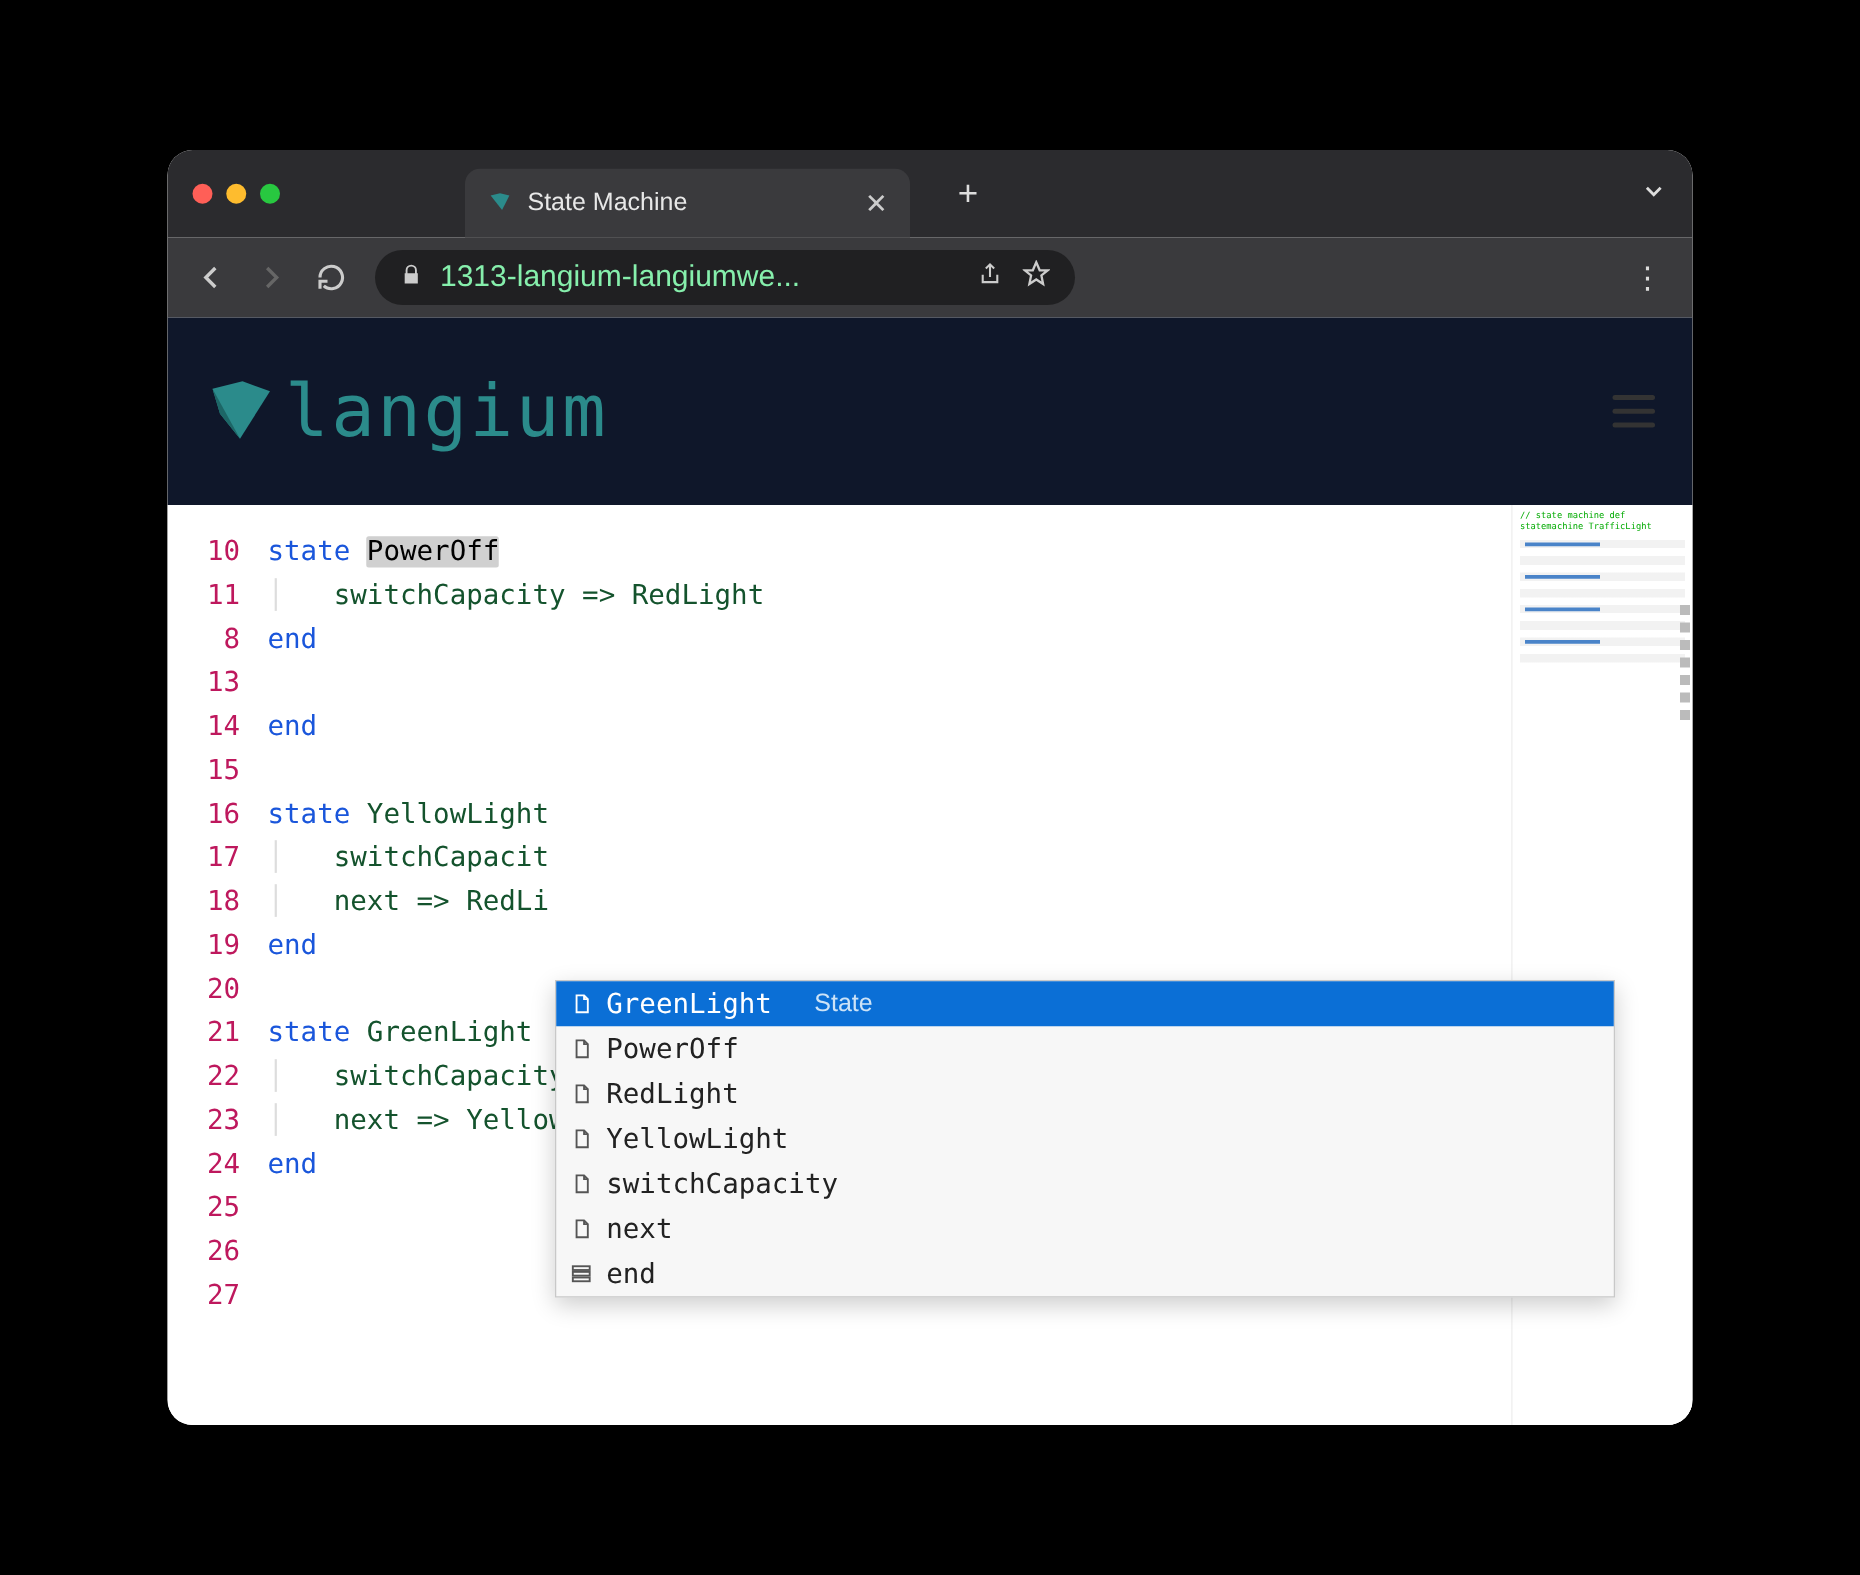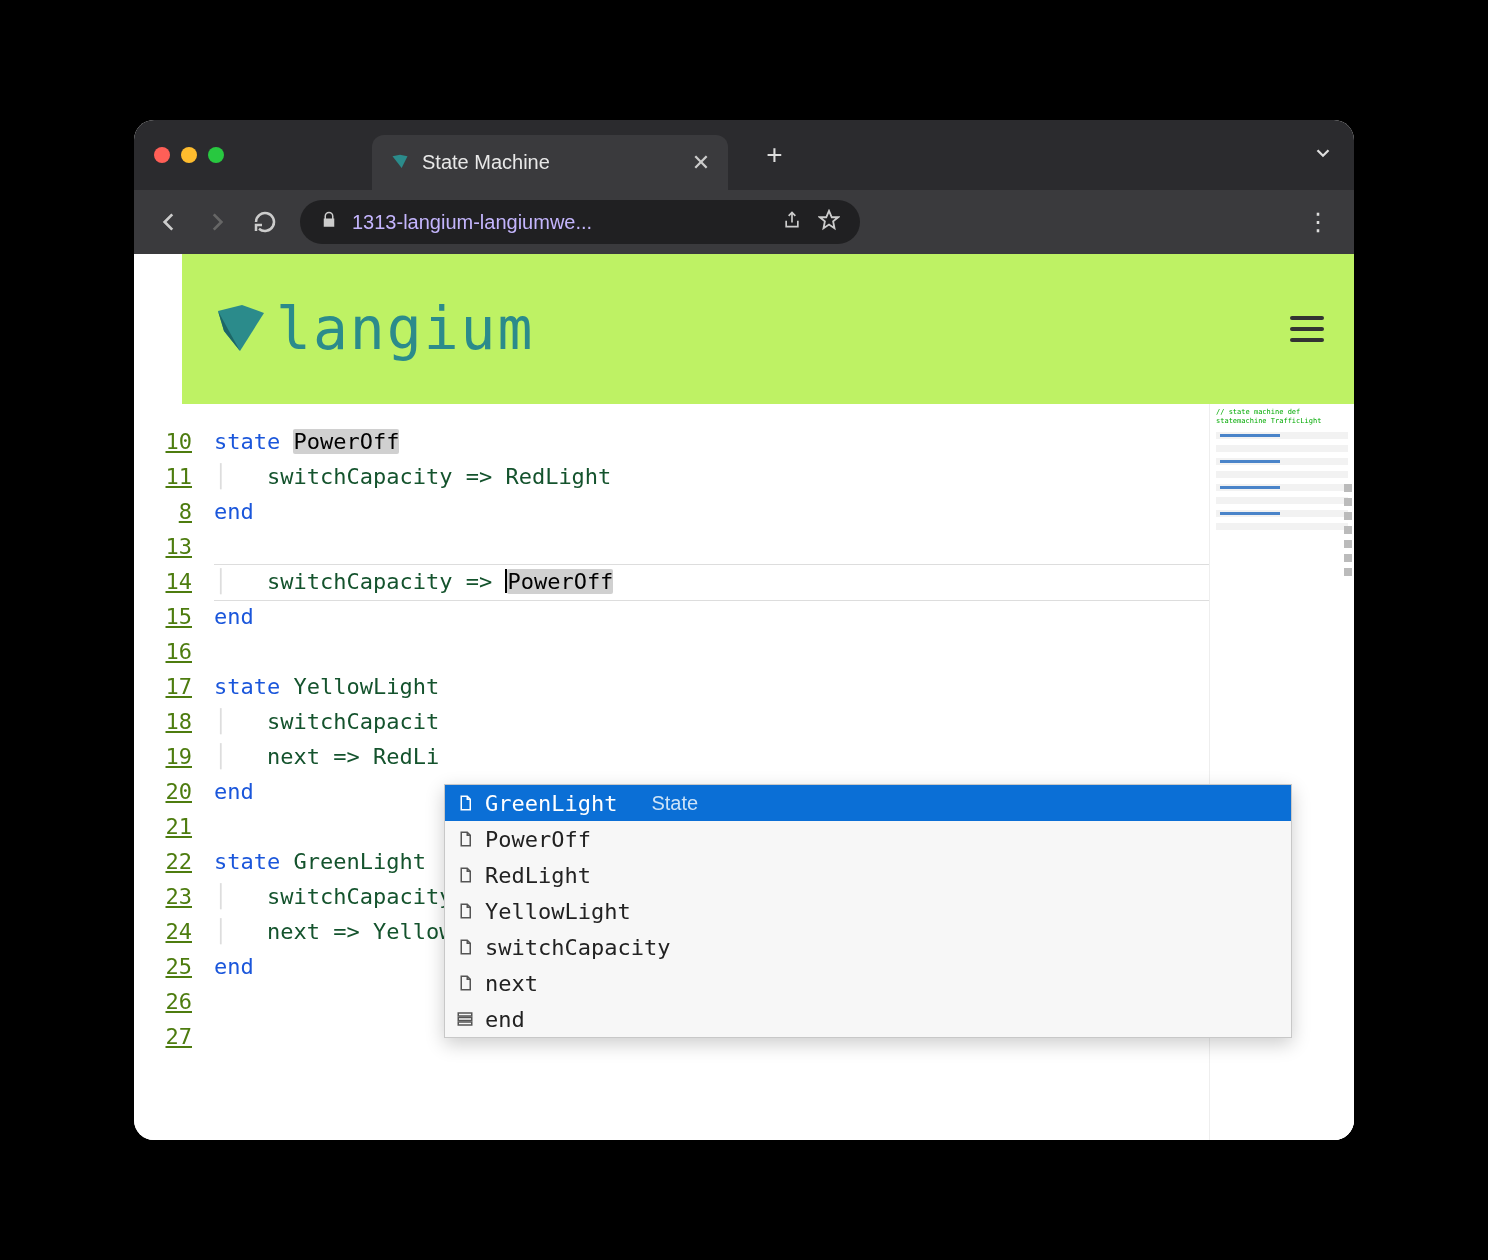--- a/index.html
+++ b/index.html
@@ -65,57 +65,55 @@
   .nav-icon.disabled { color: #666; }
   .omnibox {
     flex: 1;
     background: #202022;
     border-radius: 30px;
     height: 44px;
     display: flex;
     align-items: center;
     padding: 0 20px;
     gap: 14px;
-    color: #c4b5fd;
-    font-size: 20px;
+    color: #86efac;
+    font-size: 24px;
     max-width: 560px;
   }
   .ob-actions { margin-left:auto; display:flex; gap:16px; align-items:center; }
   .menu-dots { color:#ddd; margin-left:auto; font-size:24px; letter-spacing:2px; }
   
   .site-header {
     height: 150px;
-    background: #bef264;
+    background: #0f172a;
     display: flex;
     align-items: center;
     padding: 0 30px;
-    margin-left: 48px;
   }
   .logo-wrap { display:flex; align-items:center; gap:8px; }
   .logo-mark { width: 56px; height: 56px; position: relative; }
   .logo-text { font-size: 58px; font-weight: 300; color: #2b8b8b; letter-spacing: 2px; font-family: monospace; }
   .hamburger { margin-left: auto; display:flex; flex-direction:column; gap:7px; cursor:pointer; }
   .hamburger span { width:34px; height:4px; background:#333; border-radius:2px; }
   
   .editor {
     position: relative;
     display: flex;
     background: #fff;
     height: calc(100% - 70px - 64px - 150px);
     font-family: "Menlo", "Consolas", monospace;
     font-size: 22px;
     overflow: hidden;
   }
   .gutter {
     width: 80px;
     text-align: right;
     padding-right: 22px;
-    color: #4d7c0f;
+    color: #be185d;
     user-select: none;
-    text-decoration: underline;
   }
   .gutter div, .code-lines > div { height: 35px; line-height:35px; }
   .gutter .first { height: 20px; line-height:20px; font-size:16px; }
   .code-lines { flex:1; position:relative; }
   .code-lines > div { white-space: pre; }
   .code-lines .first { height:20px; line-height:20px; font-size:16px; }
   .kw { color: #1a56db; }
   .ident { color: #14532d; }
   .sel-box { background: #d0d0d0; padding: 0 0px; border-radius:2px; }
   .current-line::before {
@@ -290,21 +288,20 @@
         <div>25</div>
         <div>26</div>
         <div>27</div>
       </div>
     <div class="code-lines" id="code">
         <div class="first"><span class="ident"></span></div>
         <div><span class="kw">state</span> <span class="ident"></span><span class="sel-box">PowerOff</span></div>
         <div><span class="ig">│   </span><span class="ident">switchCapacity =&gt; RedLight</span></div>
         <div><span class="kw">end</span><span class="ident"></span></div>
         <div><span class="ident"></span></div>
-        <div class="current-line" style="position: relative;"><span class="ig">│   </span><span class="ident">switchCapacity =&gt; </span><span class="cursor-mark"></span><span class="sel-box">PowerOff</span></div>
         <div><span class="kw">end</span><span class="ident"></span></div>
         <div><span class="ident"></span></div>
         <div><span class="kw">state</span> <span class="ident"></span><span class="ident">YellowLight</span></div>
         <div><span class="ig">│   </span><span class="ident">switchCapacit</span></div>
         <div><span class="ig">│   </span><span class="ident">next =&gt; RedLi</span></div>
         <div><span class="kw">end</span><span class="ident"></span></div>
         <div><span class="ident"></span></div>
         <div><span class="kw">state</span> <span class="ident"></span><span class="ident">GreenLight</span></div>
         <div><span class="ig">│   </span><span class="ident">switchCapacity =&gt; </span><span class="sel-box">PowerOff</span></div>
         <div><span class="ig">│   </span><span class="ident">next =&gt; YellowLight</span></div>

